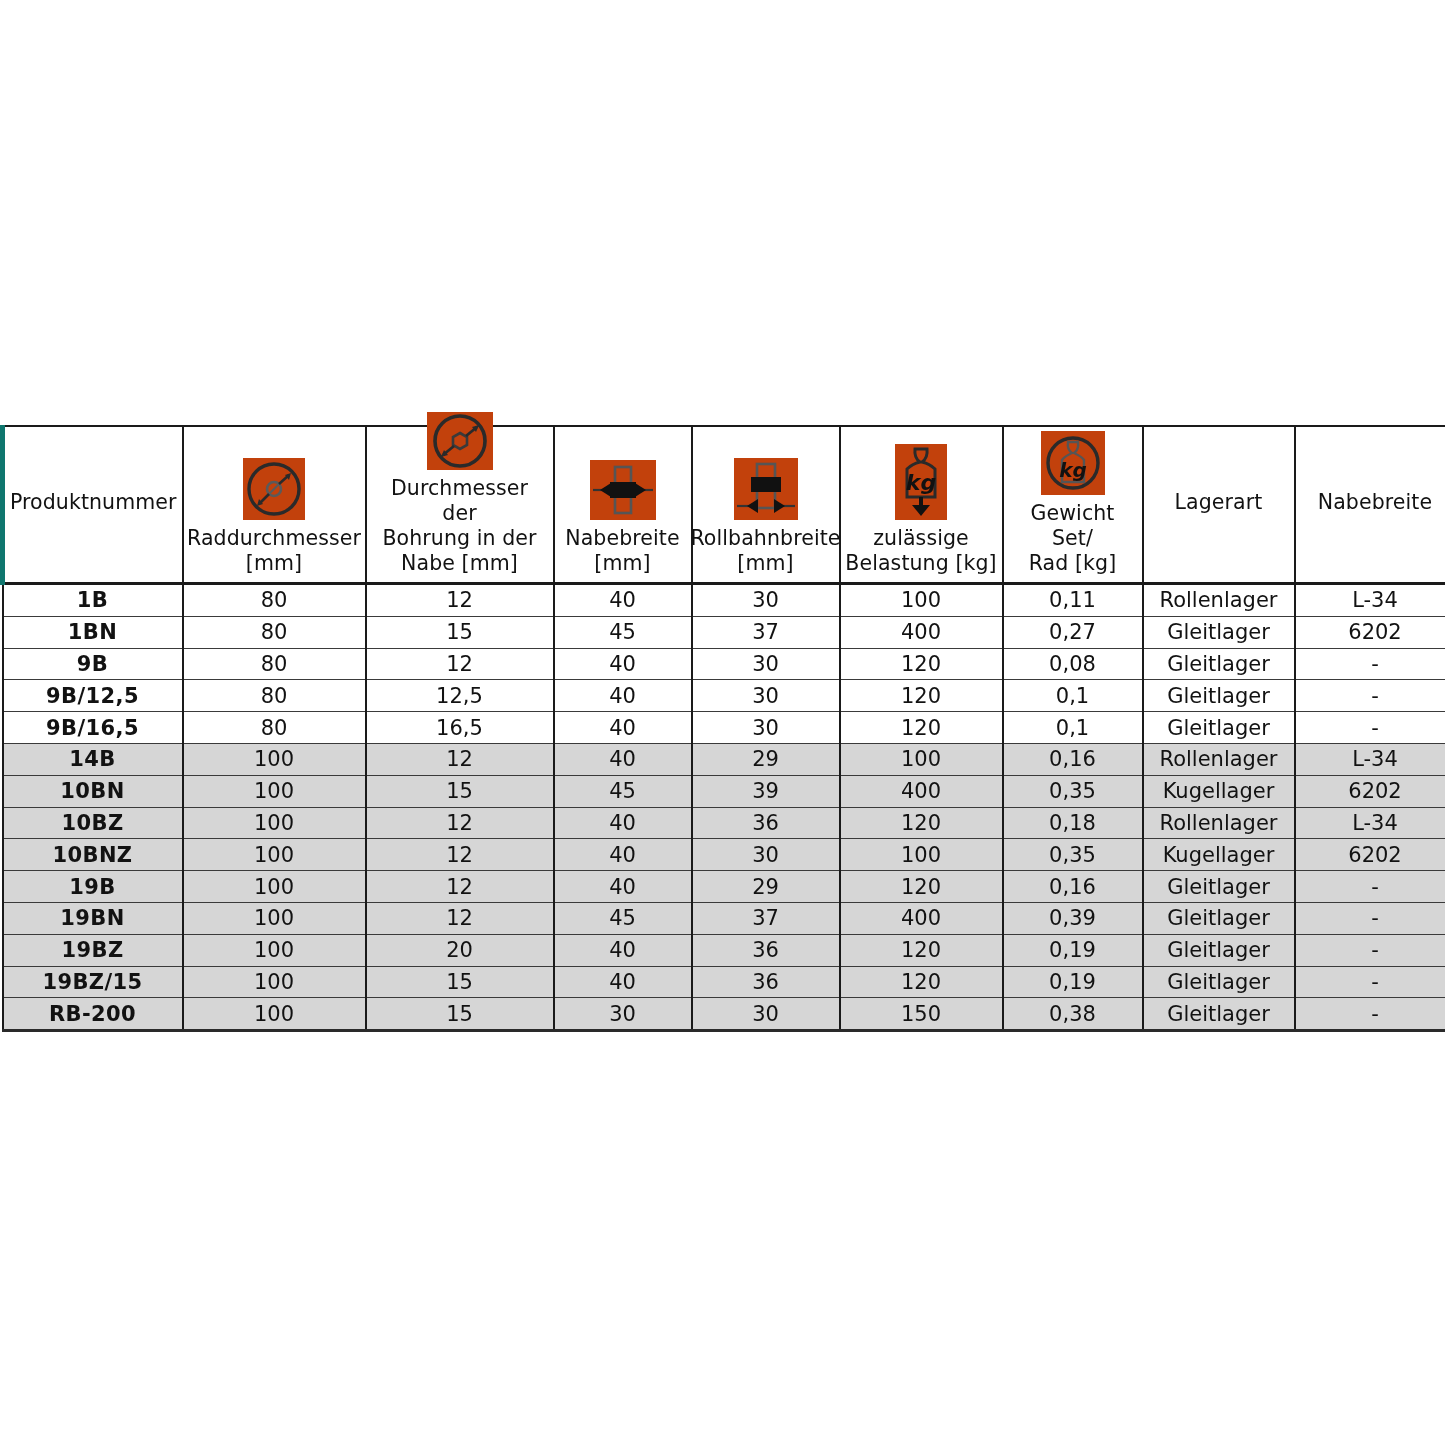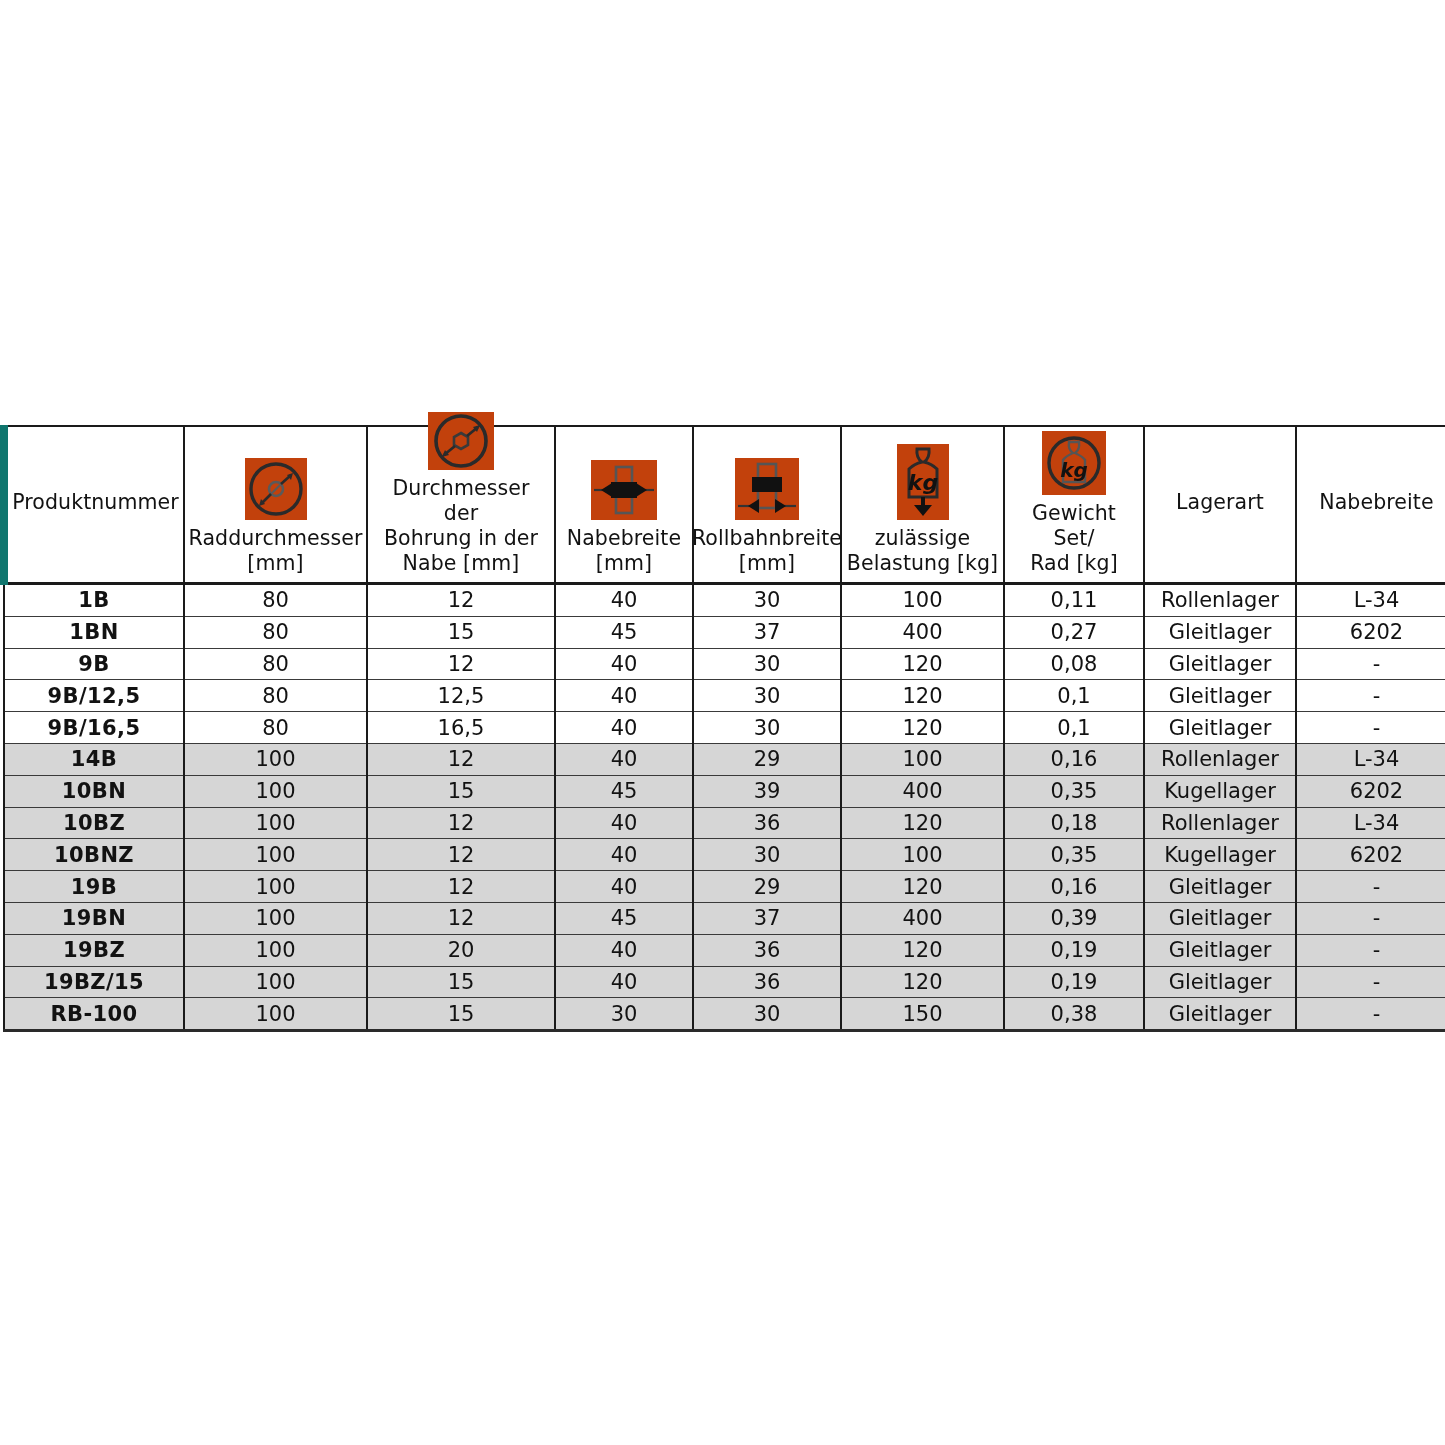--- a/index.html
+++ b/index.html
@@ -48,21 +48,21 @@
   }
   table.spec tr.head-row th {
     border-top: 2px solid #1a1a1a;
     border-bottom: 3px solid #1a1a1a;
     height: 155px;
     padding: 0 4px;
     font-weight: normal;
     font-size: 20.5px;
     line-height: 1.22;
   }
-  table.spec tr.head-row th:first-child { border-left: 8px solid #0f766e; }
+  table.spec tr.head-row th:first-child { border-left: 5px solid #0f766e; }
   table.spec tr.head-row th:last-child { border-right: none; }
 
   .hcell {
     display: flex;
     flex-direction: column;
     align-items: center;
     justify-content: flex-end;
     height: 150px;
     box-sizing: border-box;
     padding-bottom: 4px;
@@ -379,21 +379,21 @@
           <td>100</td>
           <td>15</td>
           <td>40</td>
           <td>36</td>
           <td>120</td>
           <td>0,19</td>
           <td>Gleitlager</td>
           <td>-</td>
         </tr>
         <tr class="shaded last">
-          <td>RB-100</td>
+          <td>RB-200</td>
           <td>100</td>
           <td>15</td>
           <td>30</td>
           <td>30</td>
           <td>150</td>
           <td>0,38</td>
           <td>Gleitlager</td>
           <td>-</td>
         </tr>
       </tbody>

